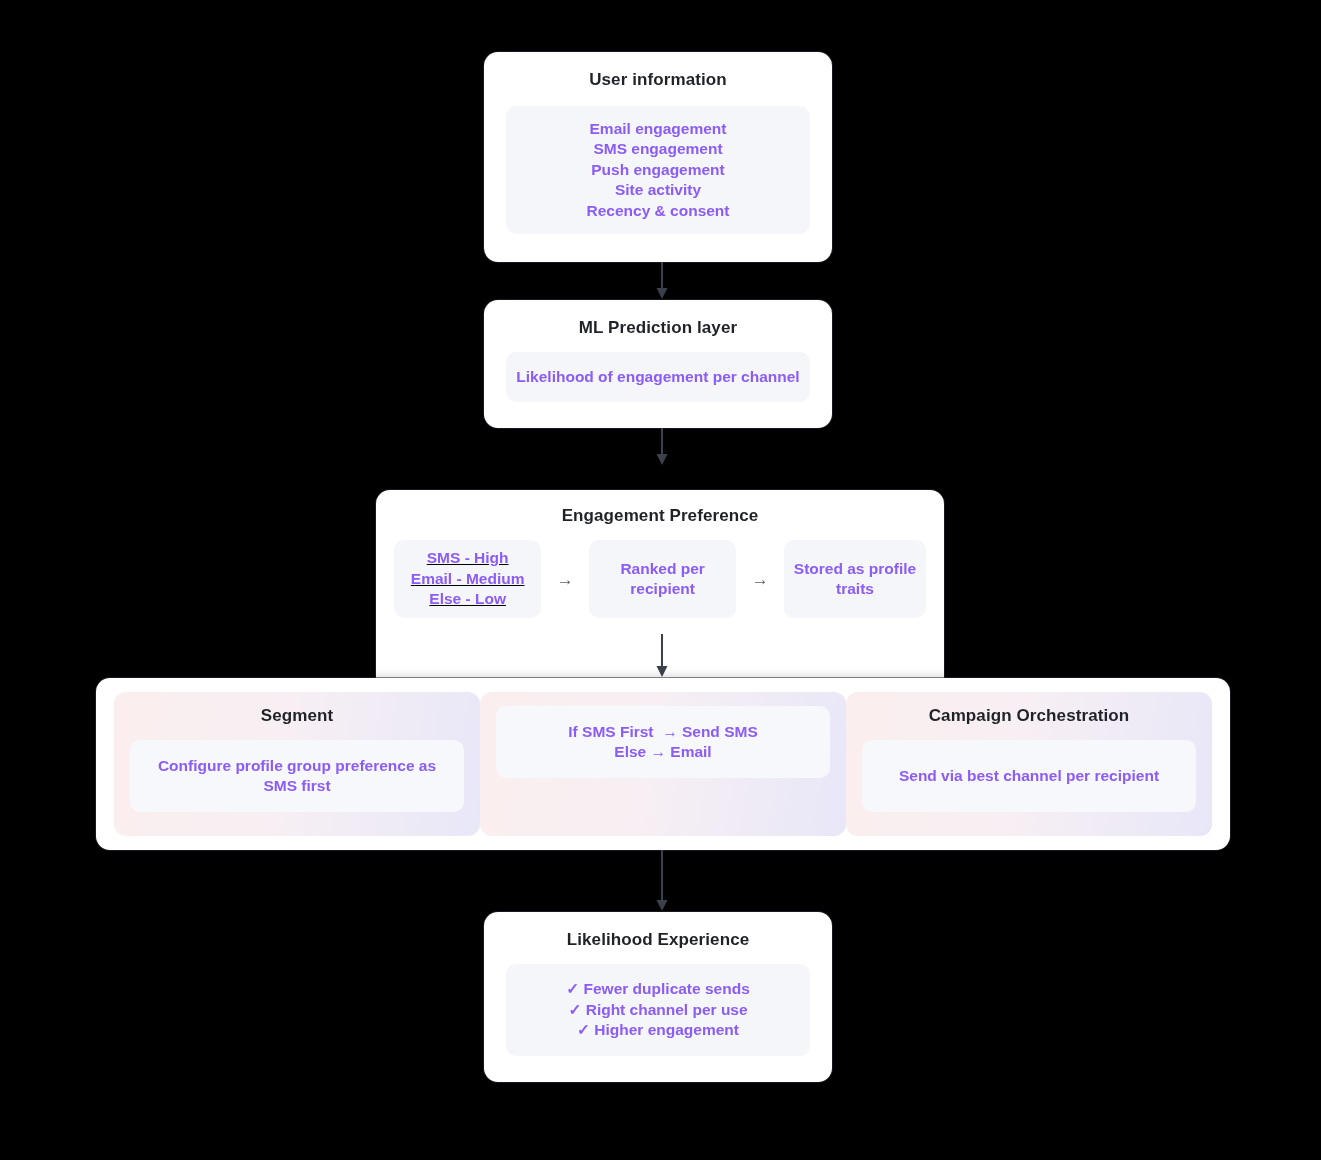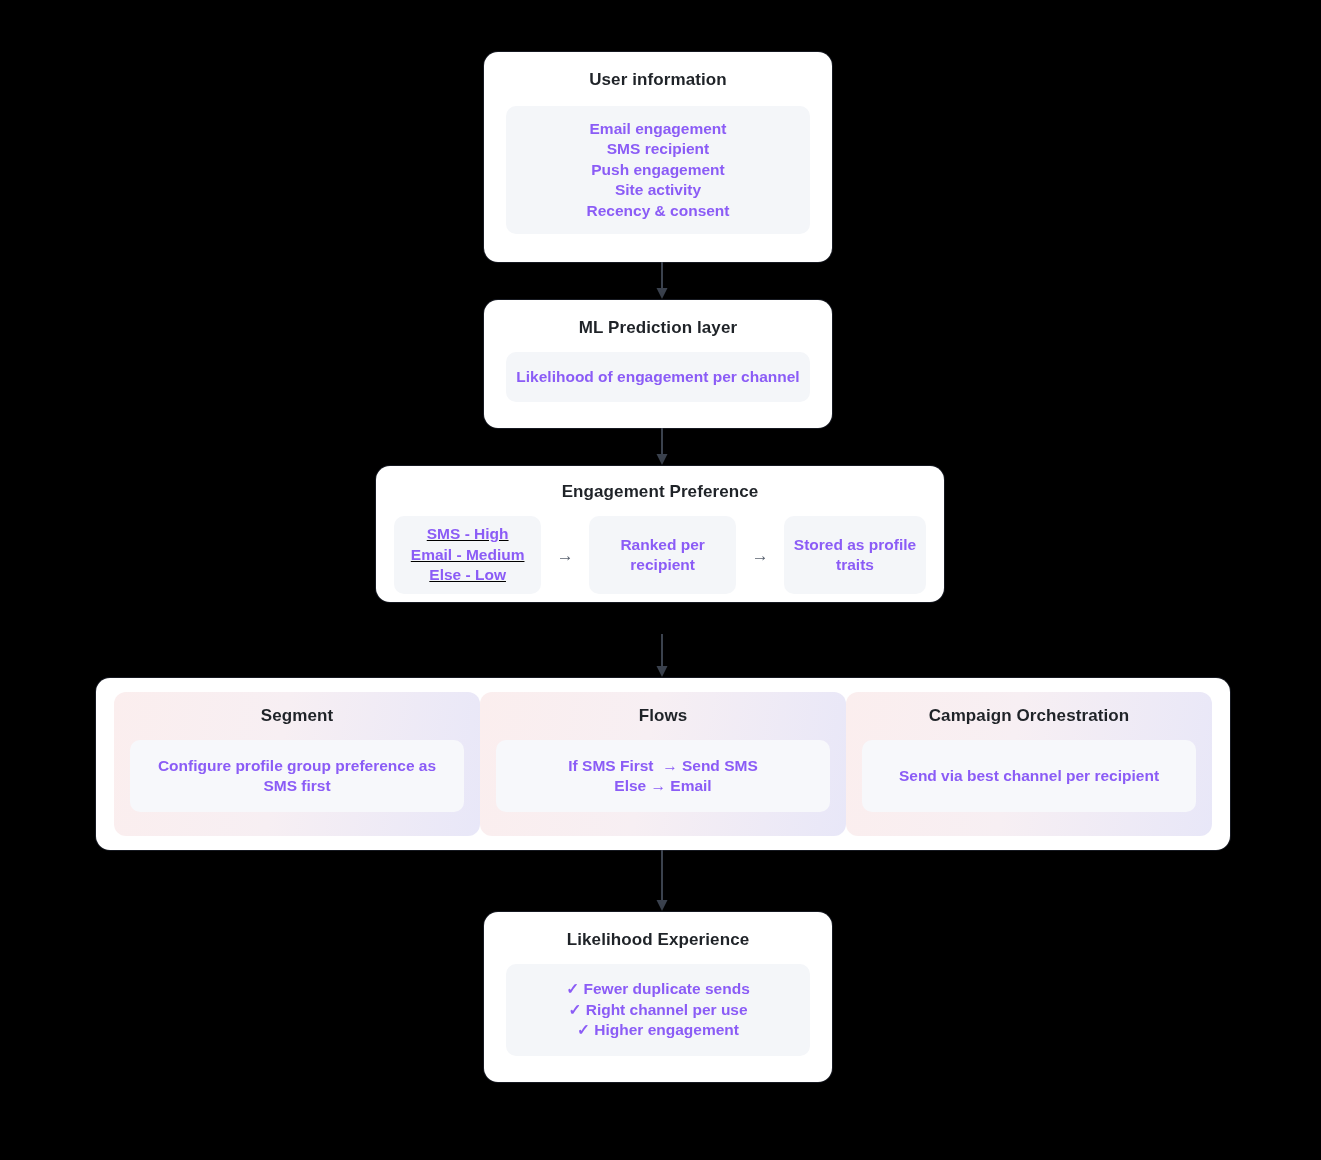--- a/index.html
+++ b/index.html
@@ -92,23 +92,23 @@
   }
   #node-ml .panel {
     margin-top: 14px;
     height: 50px;
     width: 100%;
   }
 
   
   #node-pref {
     left: 376px;
-    top: 466px;
+    top: 490px;
     width: 568px;
-    height: 136px;
+    height: 212px;
     padding: 16px 18px 18px;
   }
   #node-pref .pref-row {
     display: flex;
     align-items: center;
     justify-content: center;
     margin-top: 14px;
   }
   #node-pref .pref-cell {
     background: #f4f6f9;
@@ -178,21 +178,21 @@
 </style>
 </head>
 <body>
 
 <div class="canvas">
 
   <div class="node" id="node-user">
     <div class="node-title">User information</div>
     <div class="panel">
       <div class="panel-line">Email engagement</div>
-      <div class="panel-line">SMS recipient</div>
+      <div class="panel-line">SMS engagement</div>
       <div class="panel-line">Push engagement</div>
       <div class="panel-line">Site activity</div>
       <div class="panel-line">Recency &amp; consent</div>
     </div>
   </div>
 
   <div class="arrow arrow-1">
     <svg width="16" height="38" viewBox="0 0 16 38">
       <line x1="8" y1="0" x2="8" y2="29" stroke="#3b424e" stroke-width="2"></line>
       <polygon points="8,37 2.5,26 13.5,26" fill="#3b424e"></polygon>
@@ -257,21 +257,20 @@
 
     <div class="chan-card">
       <div class="node-title">Segment</div>
       <div class="panel">
         <div class="panel-line">Configure profile group preference as</div>
         <div class="panel-line">SMS first</div>
       </div>
     </div>
 
     <div class="chan-card">
-      <div class="node-title">Flows</div>
       <div class="panel">
         <div class="panel-line">If SMS First  → Send SMS</div>
         <div class="panel-line">Else → Email</div>
       </div>
     </div>
 
     <div class="chan-card">
       <div class="node-title">Campaign Orchestration</div>
       <div class="panel">
         <div class="panel-line">Send via best channel per recipient</div>

